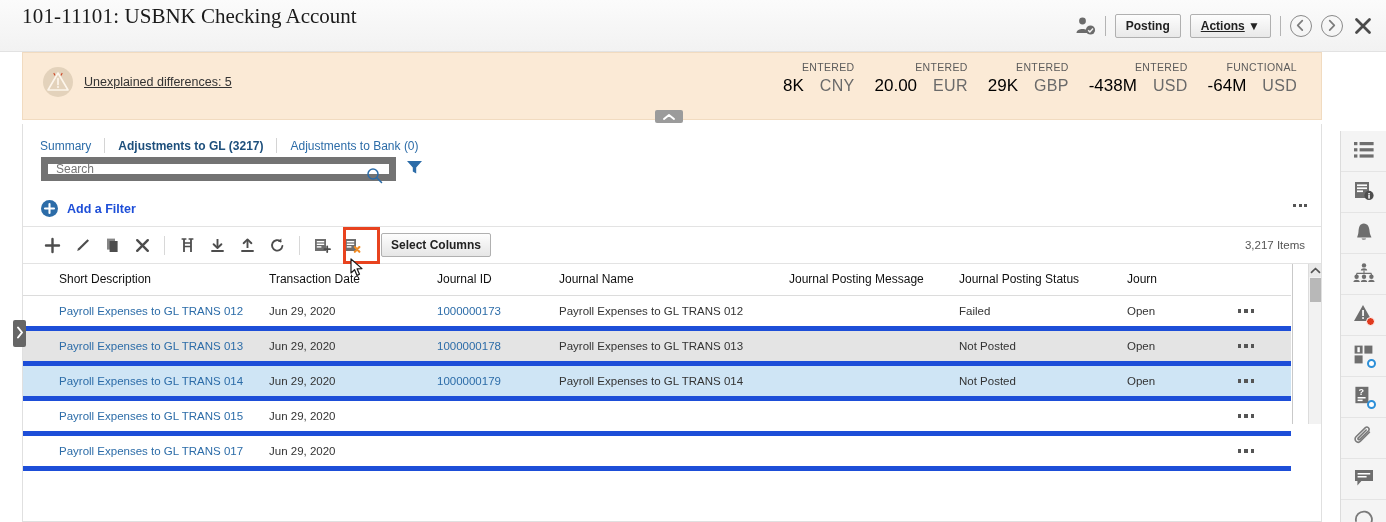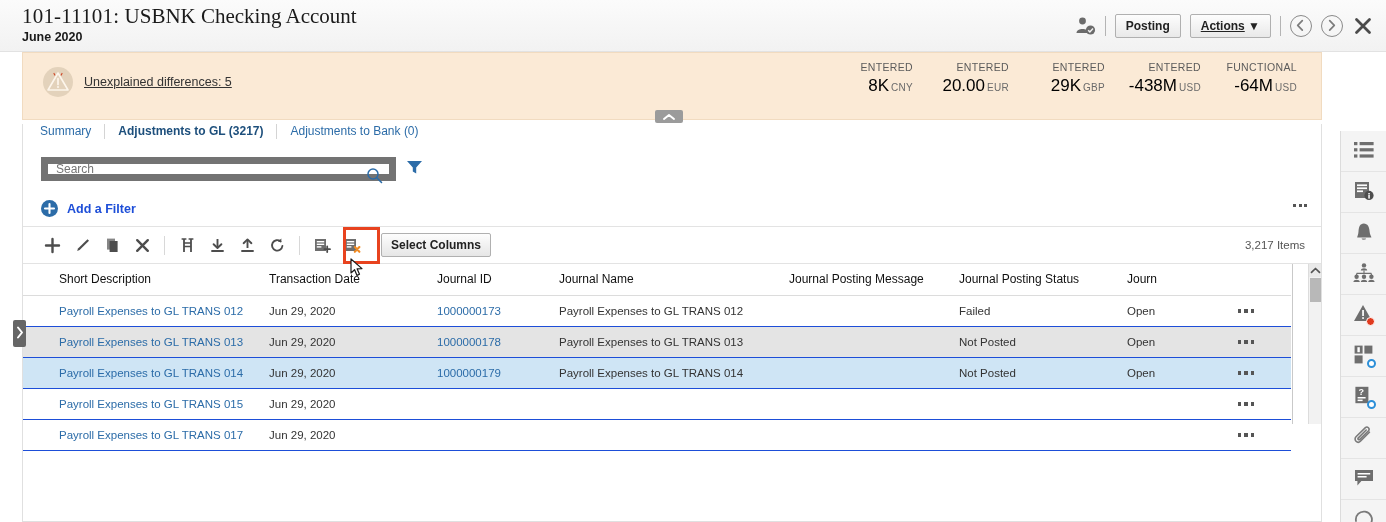--- a/index.html
+++ b/index.html
@@ -55,34 +55,34 @@
   .warn-circle {
     width:30px; height:30px; border-radius:50%;
     background:#e3d2bb; position:relative;
   }
   .warn-text { font-size:12.5px; color:#333;text-decoration:underline; }
   .totals { position:absolute; right:14px; top:8px; display:flex; gap:0px; }
   .tot { min-width:96px; text-align:right; padding:0 10px; }
   .tot-label { font-size:10.5px; color:#5b5b5b; letter-spacing:.35px; white-space:nowrap; }
   .tot-val { margin-top:3px; white-space:nowrap; }
   .tot-num { font-size:17px; color:#000000; }
-  .tot-cur { font-size:10px; color:#6a6a6a; margin-left:2px; letter-spacing:.3px; }
+  .tot-cur { font-size:16px; color:#6a6a6a; margin-left:16px; letter-spacing:.3px; }
 
   .collapse-tab {
     position:absolute; left:655px; top:110px; width:28px; height:13px;
     background:#9b9b9b; border-radius:2px; cursor:pointer;
     display:flex; align-items:center; justify-content:center;
   }
 
   
   .panel {
     position:absolute; left:22px; top:124px; width:1300px; height:398px;
     background:#fff; border:1px solid #e0e0e0; border-top:none;
   }
-  .tabs { display:flex; align-items:flex-start; height:29px; padding-left:17px; gap:0; }
+  .tabs { display:flex; align-items:flex-end; height:29px; padding-left:17px; gap:0; }
   .tab {
     font-size:12px; color:#2c6ca8; cursor:pointer; padding:0 13px;
     white-space:nowrap;
   }
   .tab:first-child { padding-left:0; }
   .tab.active { color:#1d4f7c; font-weight:bold; }
   .tab-div { width:1px; height:15px; background:#d4d4d4; }
 
   .searchrow { display:flex; align-items:center; padding:4px 0 0 18px; gap:10px; }
   .searchbox {
@@ -135,21 +135,21 @@
 
   
   .table-wrap { position:relative; height:283px; overflow:hidden; }
   table { border-collapse:collapse; width:1268px; table-layout:fixed; }
   th {
     font-size:12px; font-weight:normal; color:#111; text-align:left;
     padding:8px 0 9px 0; border-bottom:1px solid #dcdcdc; white-space:nowrap;
     overflow:hidden;
   }
   td {
-    font-size:11.5px; color:#333; padding:9px 0; border-bottom:1px solid #1d4ed8;
+    font-size:11.5px; color:#333; padding:9px 0; border-bottom:5px solid #1d4ed8;
     white-space:nowrap; overflow:hidden;
   }
   .c-desc { width:246px; padding-left:36px; }
   .c-date { width:168px;margin-top:44px; }
   .c-jid  { width:122px; }
   .c-jname{ width:230px; }
   .c-jmsg { width:170px; }
   .c-jstat{ width:168px; }
   .c-jlast{ width:74px; }
   .c-act  { width:90px; }
@@ -200,21 +200,20 @@
   }
 </style>
 </head>
 <body>
 
 <div class="header">
   <div class="title-block">
     <div class="acct-title">
       <span class="num">101-11101:</span><span> USBNK Checking Account</span>
     </div>
-    <div class="acct-period">June 2020</div>
   </div>
 
   <div class="hdr-right">
     <span class="icon-person">
       <svg width="22" height="22" viewBox="0 0 22 22">
         <circle cx="8.5" cy="6" r="3.4" fill="#6b6b6b"></circle>
         <path d="M2.5 18 C2.5 12.6 14.5 12.6 14.5 18 Z" fill="#6b6b6b"></path>
         <circle cx="16.5" cy="15" r="4.6" fill="#6b6b6b"></circle>
         <path d="M14.2 15.2 l1.7 1.8 3.1 -3.4" stroke="#f2f2f2" stroke-width="1.5" fill="none"></path>
       </svg>

